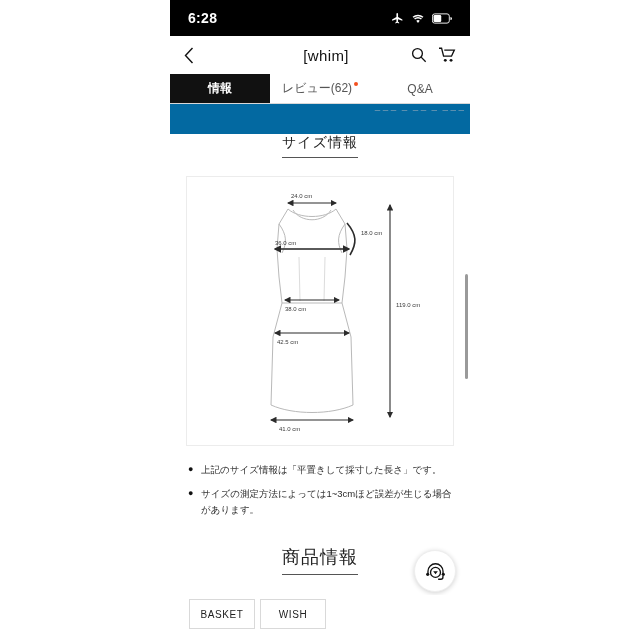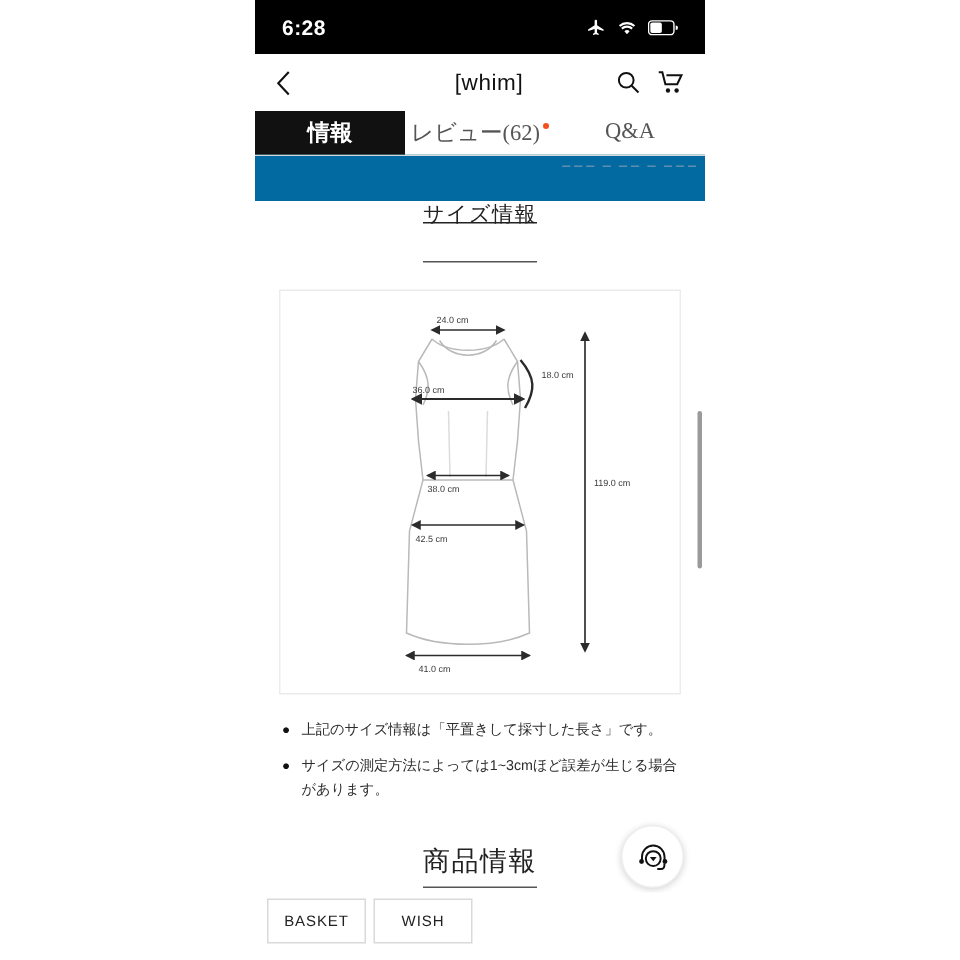--- a/index.html
+++ b/index.html
@@ -39,41 +39,41 @@
     font-size:15px; letter-spacing:.4px; color:#111; pointer-events:none;
   }
   .nav-right {
     margin-left:auto; display:flex; align-items:center; gap:12px; z-index:2;
   }
   .nav-right .ic { cursor:pointer; display:flex; }
   
   .tabs { display:flex; height:30px; border-bottom:1px solid #d8d8d8; position:relative; }
   .tab {
     flex:1; display:flex; align-items:center; justify-content:center;
-    font-size:15px; color:#555; background:#fff; cursor:pointer;
-    position:relative; gap:2px;font-family:Liberation Serif, serif;
+    font-size:12px; color:#555; background:#fff; cursor:pointer;
+    position:relative; gap:2px;
   }
   .tab.active { background:#111; color:#fff; font-weight:600; }
   .tab .dot {
     width:4px; height:4px; border-radius:50%;
     position:relative; top:-5px;
   }
   .ghost-row {
     position:absolute; right:0; bottom:-13px;
     width:96px; height:12px; overflow:hidden;
     font-size:7px; color:#b9b9bf; letter-spacing:1px;
     white-space:nowrap;
   }
   
   .content { position:relative; height:calc(640px - 36px - 38px - 30px); background:#fff; }
   .sec-title {
     text-align:center; margin-top:30px;
     font-size:14px; color:#222; letter-spacing:1px;
   }
-  .sec-title span { display:inline-block; padding-bottom:22px; border-bottom:1px solid #555;text-decoration:underline; }
+  .sec-title span { display:inline-block; padding-bottom:5px; border-bottom:1px solid #555; }
   .diagram-frame {
     margin:18px auto 0; width:268px; height:270px;
     border:1px solid #ececec; background:#fff; position:relative;
   }
   .diagram-frame svg { display:block; }
   .notes { margin:16px 18px 0; }
   .note {
     display:flex; font-size:9.5px; color:#2c2c2c; line-height:1.75;
     margin-bottom:7px;
   }
@@ -95,21 +95,21 @@
     display:flex; align-items:center; justify-content:center;
     cursor:pointer; z-index:5;
   }
   
   .scrollbar {
     position:absolute; right:2px; top:140px;
     width:3px; height:105px; background:#9a9a9a; border-radius:2px;
   }
   
   .actionbar {
-    position:absolute; left:0; bottom:37px; width:100%;
+    position:absolute; left:11px; bottom:37px; width:100%;
     display:flex; gap:5px; padding:4px 8px; z-index:6; background:#fff;
   }
   .act {
     height:30px; display:flex; align-items:center; justify-content:center;
     font-size:10px; letter-spacing:.6px; cursor:pointer;
     border:1px solid #d9d9d9; background:#fff; color:#222;
   }
   .act.basket { flex:0 0 66px; }
   .act.wish   { flex:0 0 66px; }
   .act.buy    { flex:1; background:#111; color:#fff; border-color:#111; font-weight:700; }

